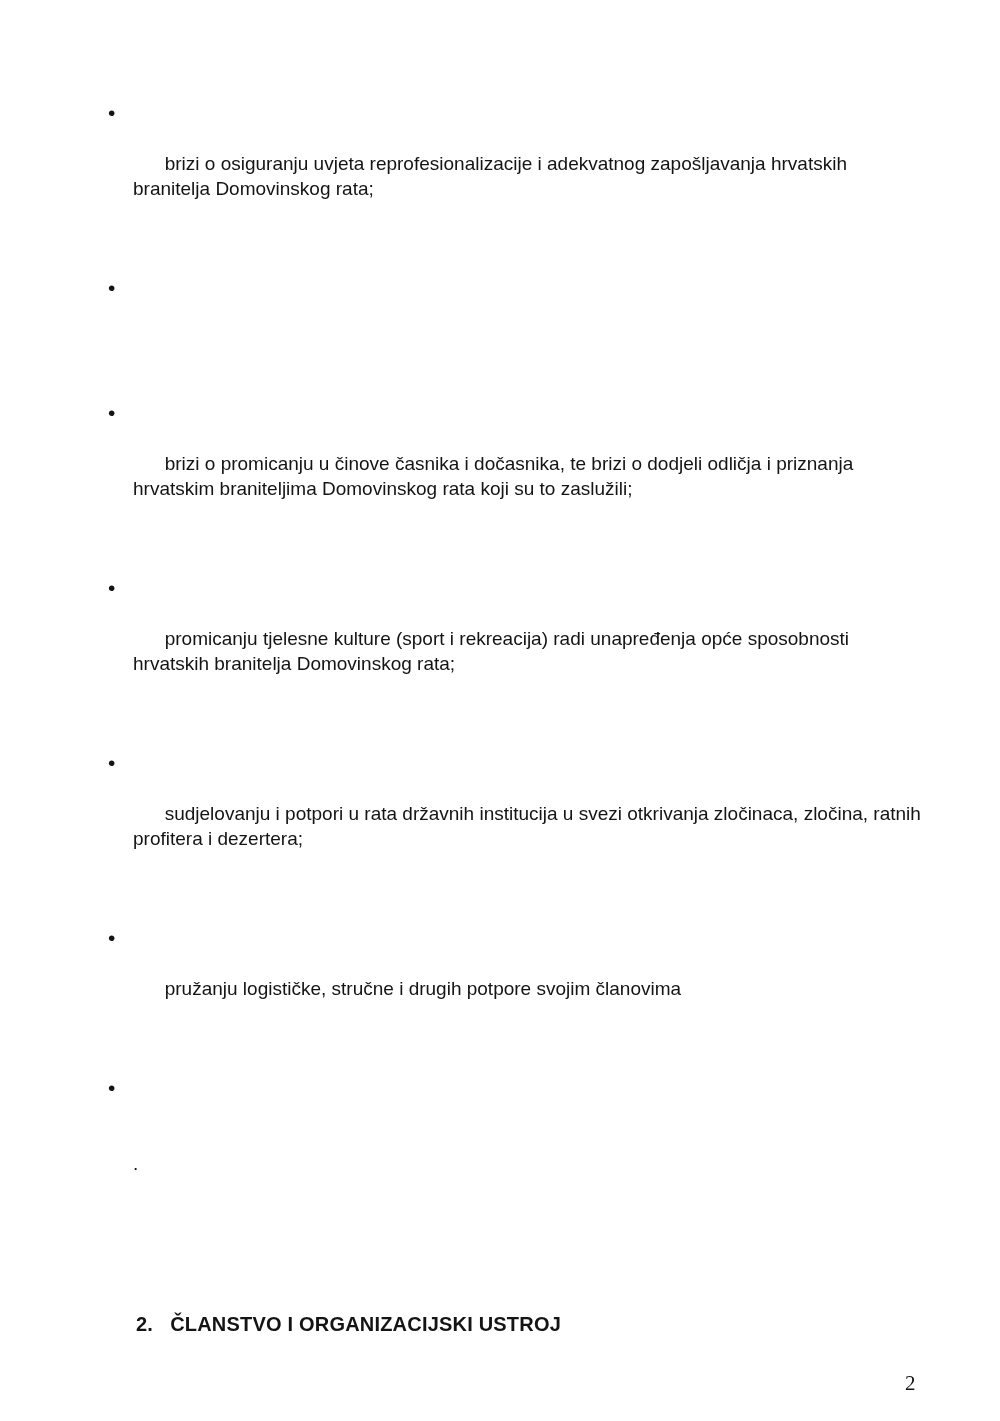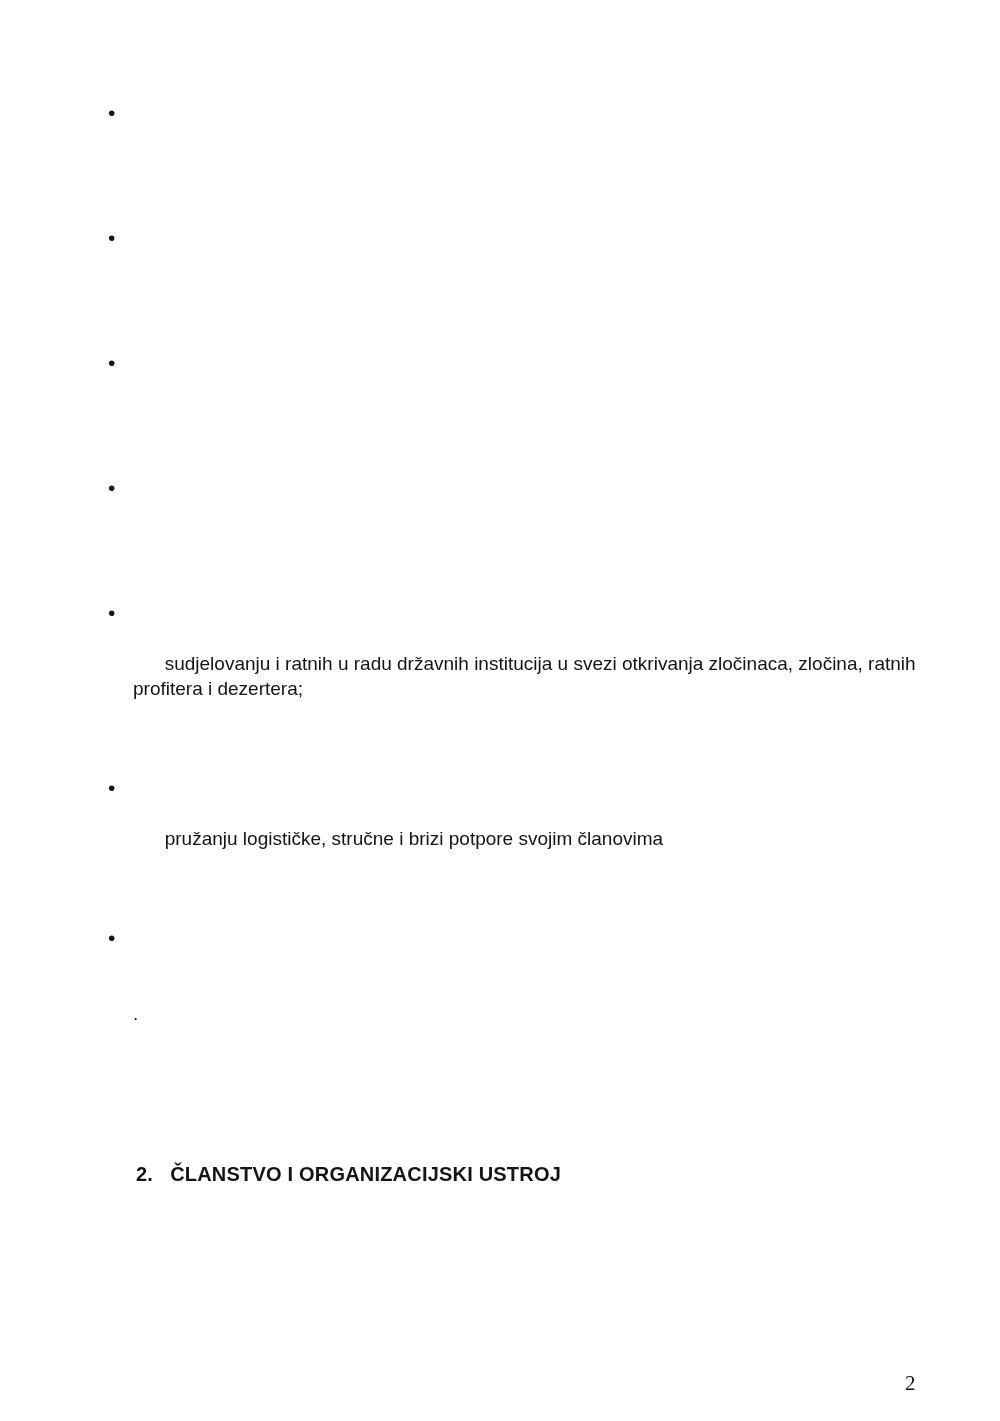--- a/index.html
+++ b/index.html
@@ -63,37 +63,40 @@
   }
 </style>
 </head>
 <body>
 
 <div class="page">
 
   <ul class="objectives">
     <li>
       <span class="marker">•</span>
+      <span class="li-text">brizi o osiguranju uvjeta reprofesionalizacije i adekvatnog zapošljavanja hrvatskih branitelja Domovinskog rata;</span>
     </li>
     <li>
       <span class="marker">•</span>
     </li>
     <li>
       <span class="marker">•</span>
+      <span class="li-text">brizi o promicanju u činove časnika i dočasnika, te brizi o dodjeli odličja i priznanja hrvatskim braniteljima Domovinskog rata koji su to zaslužili;</span>
     </li>
     <li>
       <span class="marker">•</span>
+      <span class="li-text">promicanju tjelesne kulture (sport i rekreacija) radi unapređenja opće sposobnosti hrvatskih branitelja Domovinskog rata;</span>
     </li>
     <li>
       <span class="marker">•</span>
-      <span class="li-text">sudjelovanju i ratnih u radu državnih institucija u svezi otkrivanja zločinaca, zločina, ratnih profitera i dezertera;</span>
+      <span class="li-text">sudjelovanju i potpori u rata državnih institucija u svezi otkrivanja zločinaca, zločina, ratnih profitera i dezertera;</span>
     </li>
     <li>
       <span class="marker">•</span>
-      <span class="li-text">pružanju logističke, stručne i brizi potpore svojim članovima</span>
+      <span class="li-text">pružanju logističke, stručne i drugih potpore svojim članovima</span>
     </li>
     <li>
       <span class="marker">•</span>
       <span class="continuation-line">.</span>
     </li>
   </ul>
 
   <h2 class="section-heading">
     <span class="num">2.</span><span class="title">ČLANSTVO I ORGANIZACIJSKI USTROJ</span>
   </h2>

